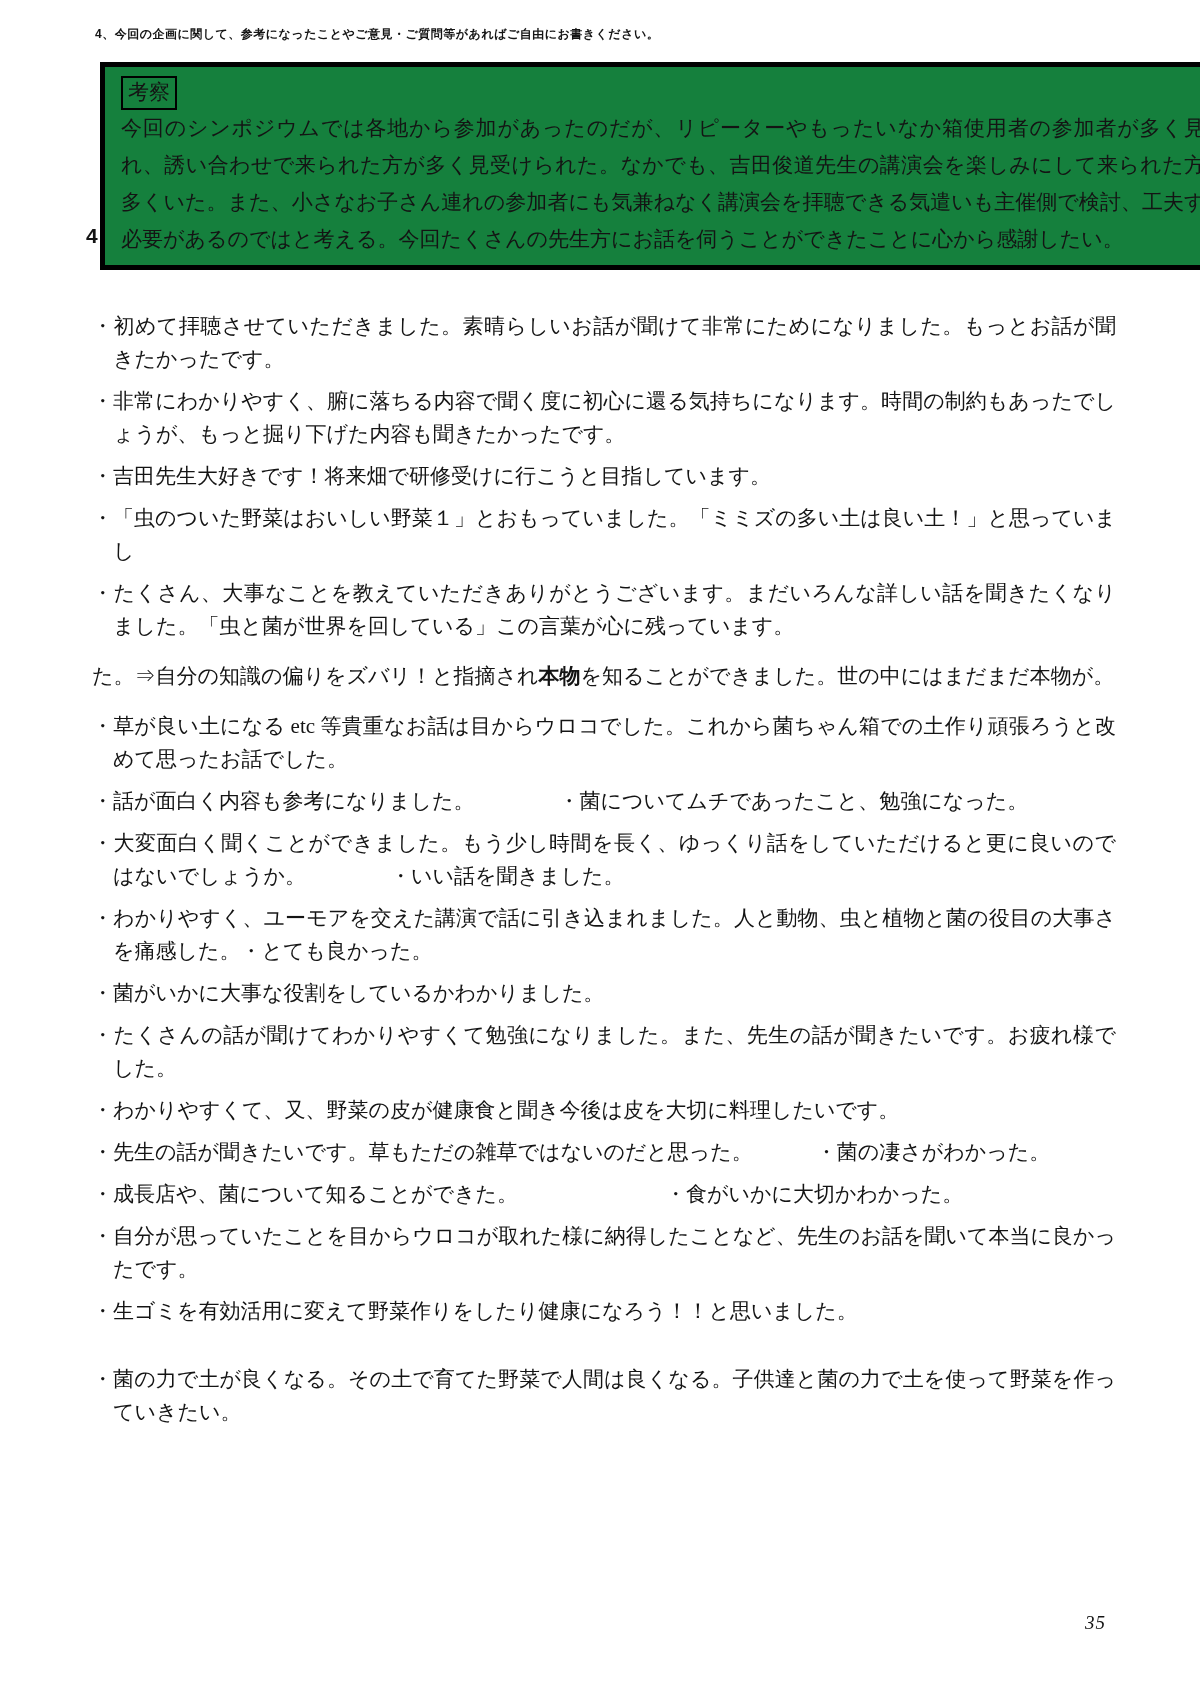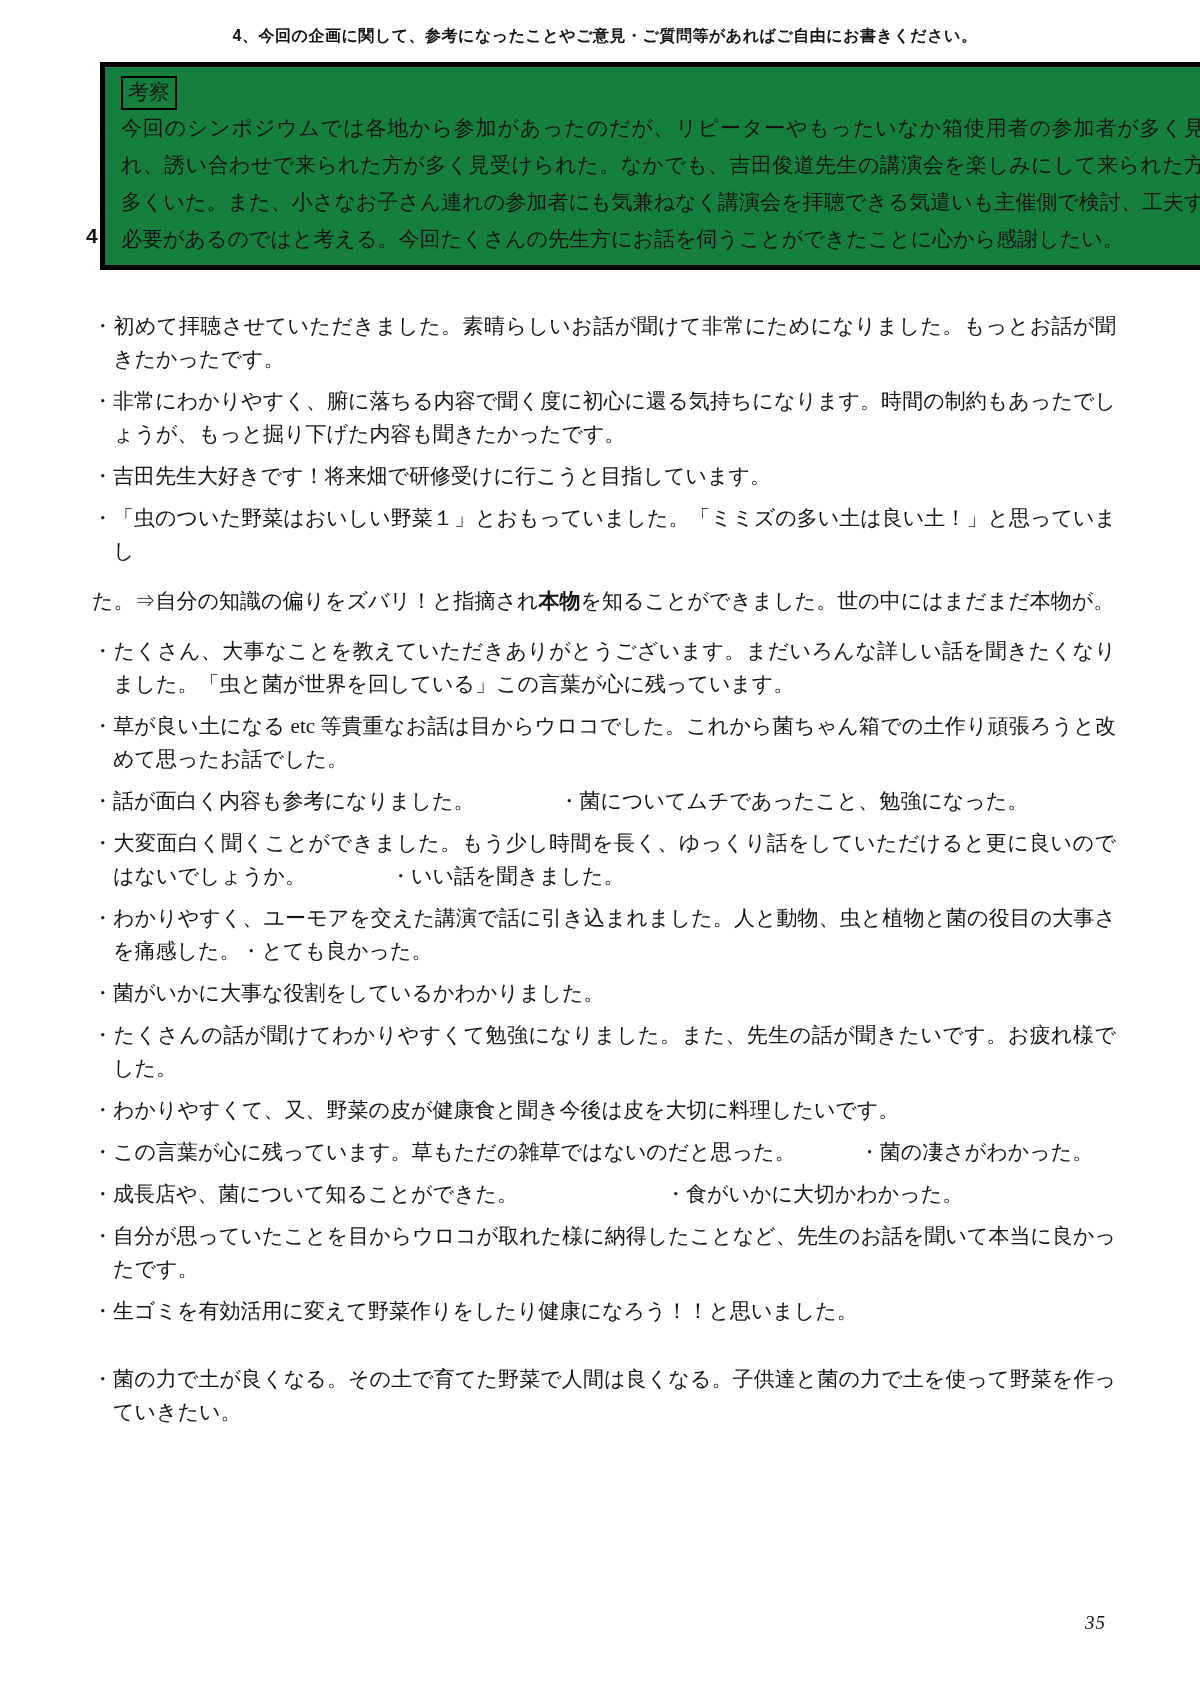--- a/index.html
+++ b/index.html
@@ -14,23 +14,22 @@
     font-family: "Liberation Serif", serif;
     overflow: hidden;
   }
   .heading {
     position: absolute;
     left: 95px;
     top: 26px;
     width: 1020px;
     font-family: "Liberation Sans", sans-serif;
     font-weight: bold;
-    font-size: 16px;
+    font-size: 12px;
     letter-spacing: 0.5px;
-    text-align: center;
   }
   .scan-artifact {
     position: absolute;
     left: 86px;
     top: 224px;
     z-index: 0;
     font-size: 21px;
     font-weight: bold;
     font-family: "Liberation Sans", sans-serif;
   }
@@ -100,30 +99,30 @@
   <div class="cbox">
     <span class="cbox-label">考察</span>
     <div class="cbox-body">今回のシンポジウムでは各地から参加があったのだが、リピーターやもったいなか箱使用者の参加者が多く見られ、誘い合わせで来られた方が多く見受けられた。なかでも、吉田俊道先生の講演会を楽しみにして来られた方も多くいた。また、小さなお子さん連れの参加者にも気兼ねなく講演会を拝聴できる気遣いも主催側で検討、工夫する必要があるのではと考える。今回たくさんの先生方にお話を伺うことができたことに心から感謝したい。</div>
   </div>
 
   <div class="comments">
       <p class="comment"><span>・初めて拝聴させていただきました。素晴らしいお話が聞けて非常にためになりました。もっとお話が聞きたかったです。</span></p>
       <p class="comment"><span>・非常にわかりやすく、腑に落ちる内容で聞く度に初心に還る気持ちになります。時間の制約もあったでしょうが、もっと掘り下げた内容も聞きたかったです。</span></p>
       <p class="comment"><span>・吉田先生大好きです！将来畑で研修受けに行こうと目指しています。</span></p>
       <p class="comment"><span>・「虫のついた野菜はおいしい野菜１」とおもっていました。「ミミズの多い土は良い土！」と思っていまし</span></p>
+      <p class="comment"><span>・たくさん、大事なことを教えていただきありがとうございます。まだいろんな詳しい話を聞きたくなりました。「虫と菌が世界を回している」この言葉が心に残っています。</span></p>
       <p class="comment plain"><span>た。⇒自分の知識の偏りをズバリ！と指摘され</span><span class="bold">本物</span><span>を知ることができました。世の中にはまだまだ本物が。</span></p>
-      <p class="comment"><span>・たくさん、大事なことを教えていただきありがとうございます。まだいろんな詳しい話を聞きたくなりました。「虫と菌が世界を回している」この言葉が心に残っています。</span></p>
       <p class="comment"><span>・草が良い土になる etc 等貴重なお話は目からウロコでした。これから菌ちゃん箱での土作り頑張ろうと改めて思ったお話でした。</span></p>
       <p class="comment"><span>・話が面白く内容も参考になりました。　　　　・菌についてムチであったこと、勉強になった。</span></p>
       <p class="comment"><span>・大変面白く聞くことができました。もう少し時間を長く、ゆっくり話をしていただけると更に良いのではないでしょうか。　　　　・いい話を聞きました。</span></p>
       <p class="comment"><span>・わかりやすく、ユーモアを交えた講演で話に引き込まれました。人と動物、虫と植物と菌の役目の大事さを痛感した。・とても良かった。</span></p>
       <p class="comment"><span>・菌がいかに大事な役割をしているかわかりました。</span></p>
       <p class="comment"><span>・たくさんの話が聞けてわかりやすくて勉強になりました。また、先生の話が聞きたいです。お疲れ様でした。</span></p>
       <p class="comment"><span>・わかりやすくて、又、野菜の皮が健康食と聞き今後は皮を大切に料理したいです。</span></p>
-      <p class="comment"><span>・この言葉が心に残っています。草もただの雑草ではないのだと思った。　　　・菌の凄さがわかった。</span></p>
+      <p class="comment"><span>・先生の話が聞きたいです。草もただの雑草ではないのだと思った。　　　・菌の凄さがわかった。</span></p>
       <p class="comment"><span>・成長店や、菌について知ることができた。　　　　　　　・食がいかに大切かわかった。</span></p>
       <p class="comment"><span>・自分が思っていたことを目からウロコが取れた様に納得したことなど、先生のお話を聞いて本当に良かったです。</span></p>
       <p class="comment"><span>・生ゴミを有効活用に変えて野菜作りをしたり健康になろう！！と思いました。</span></p>
       <p class="comment gap-before"><span>・菌の力で土が良くなる。その土で育てた野菜で人間は良くなる。子供達と菌の力で土を使って野菜を作っていきたい。</span></p>
     </div>
 
   <div class="page-number">35</div>
 
 </div>
 

